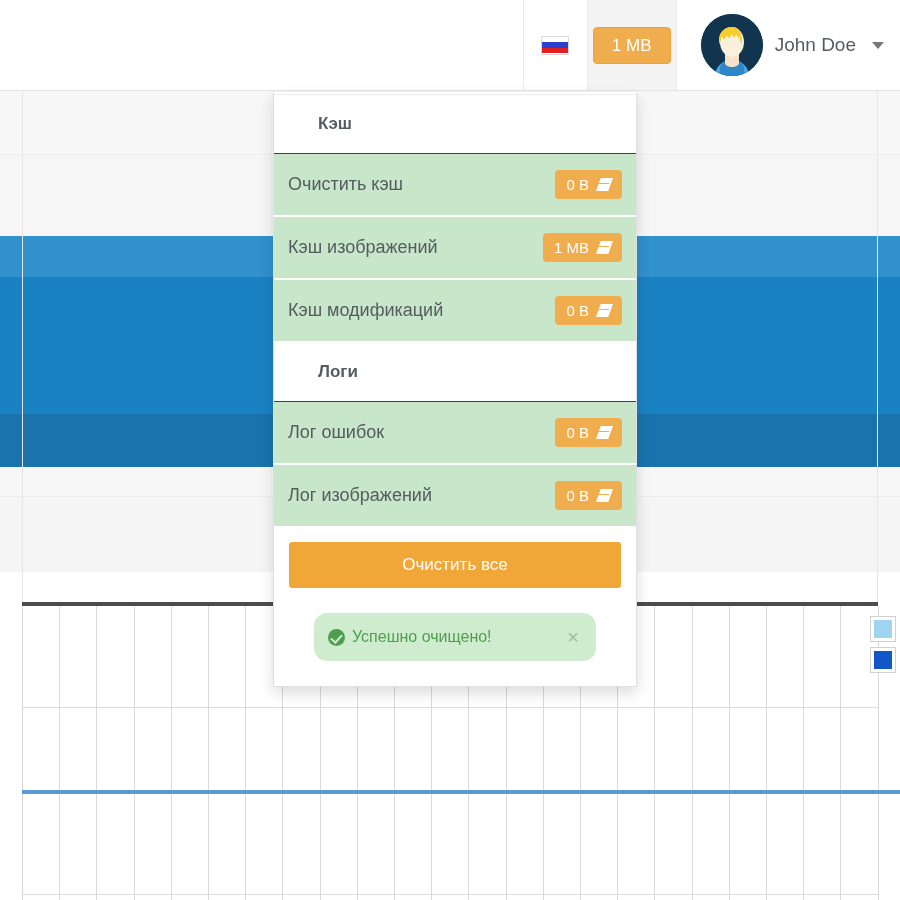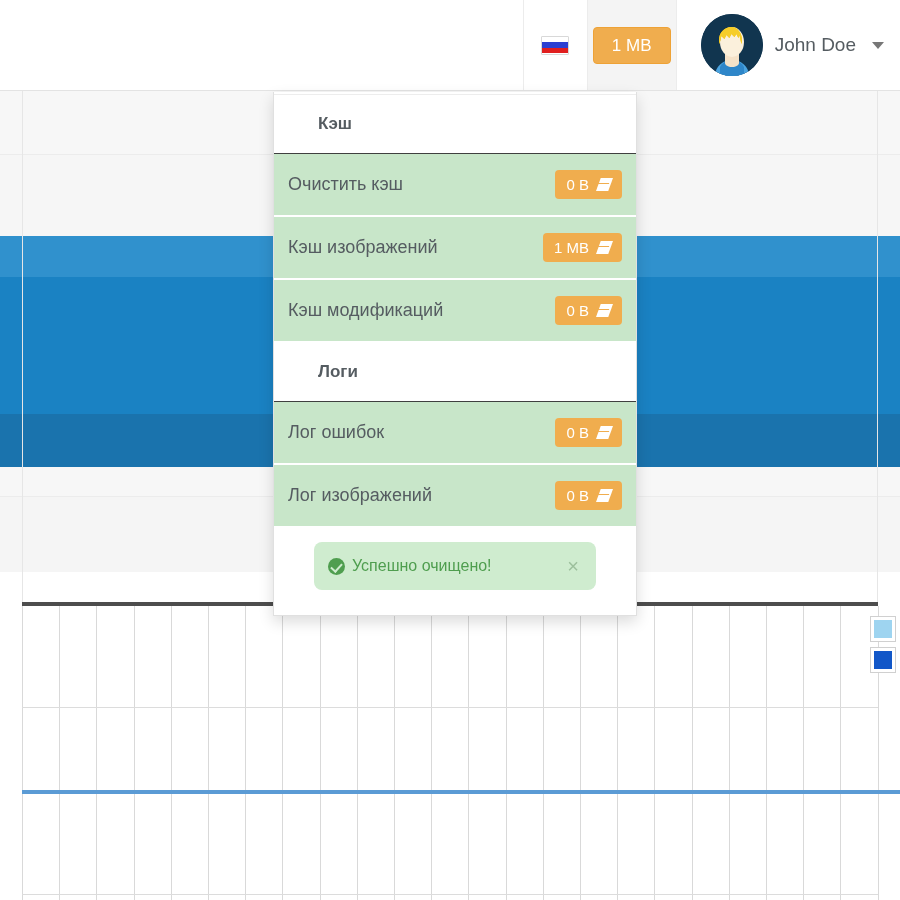--- a/index.html
+++ b/index.html
@@ -123,21 +123,21 @@
   }
 
   .clear-all-wrap { padding: 14px 15px 11px 15px; background: #ffffff; }
   .clear-all {
     display: block; width: 100%; background: #f0a738; color: #ffffff;
     border: none; border-radius: 3px; font-size: 17px; padding: 13px 0;
     cursor: pointer; font-family: inherit;
   }
   .toast-wrap { padding: 14px 40px 22px 40px; background: #ffffff; }
   .toast {
-    background: #cfeccf; border-radius: 8px; padding: 14px 14px;
+    background: #cfeccf; border-radius: 13px; padding: 14px 14px;
     display: flex; align-items: center; justify-content: space-between;
   }
   .toast-left { display: flex; align-items: center; gap: 7px; }
   .check-ico {
     width: 17px; height: 17px; border-radius: 50%; background: #4f9e4f;
     position: relative; flex: 0 0 auto;
   }
   .check-ico::after {
     content: ""; position: absolute; left: 5px; top: 3px; width: 5px; height: 9px;
     border: solid #cfeccf; border-width: 0 2px 2px 0; transform: rotate(42deg);
@@ -274,20 +274,23 @@
         </div>
         <div class="row">
           <span class="row-label">Лог изображений</span>
           <span class="pill">
             <span>0 B</span>
             <span class="eraser"></span>
           </span>
         </div>
       </div>
 
+    <div class="clear-all-wrap">
+      <button class="clear-all">Очистить все</button>
+    </div>
 
     <div class="toast-wrap">
       <div class="toast">
         <div class="toast-left">
           <span class="check-ico"></span>
           <span class="toast-text">Успешно очищено!</span>
         </div>
         <span class="toast-close">×</span>
       </div>
     </div>

